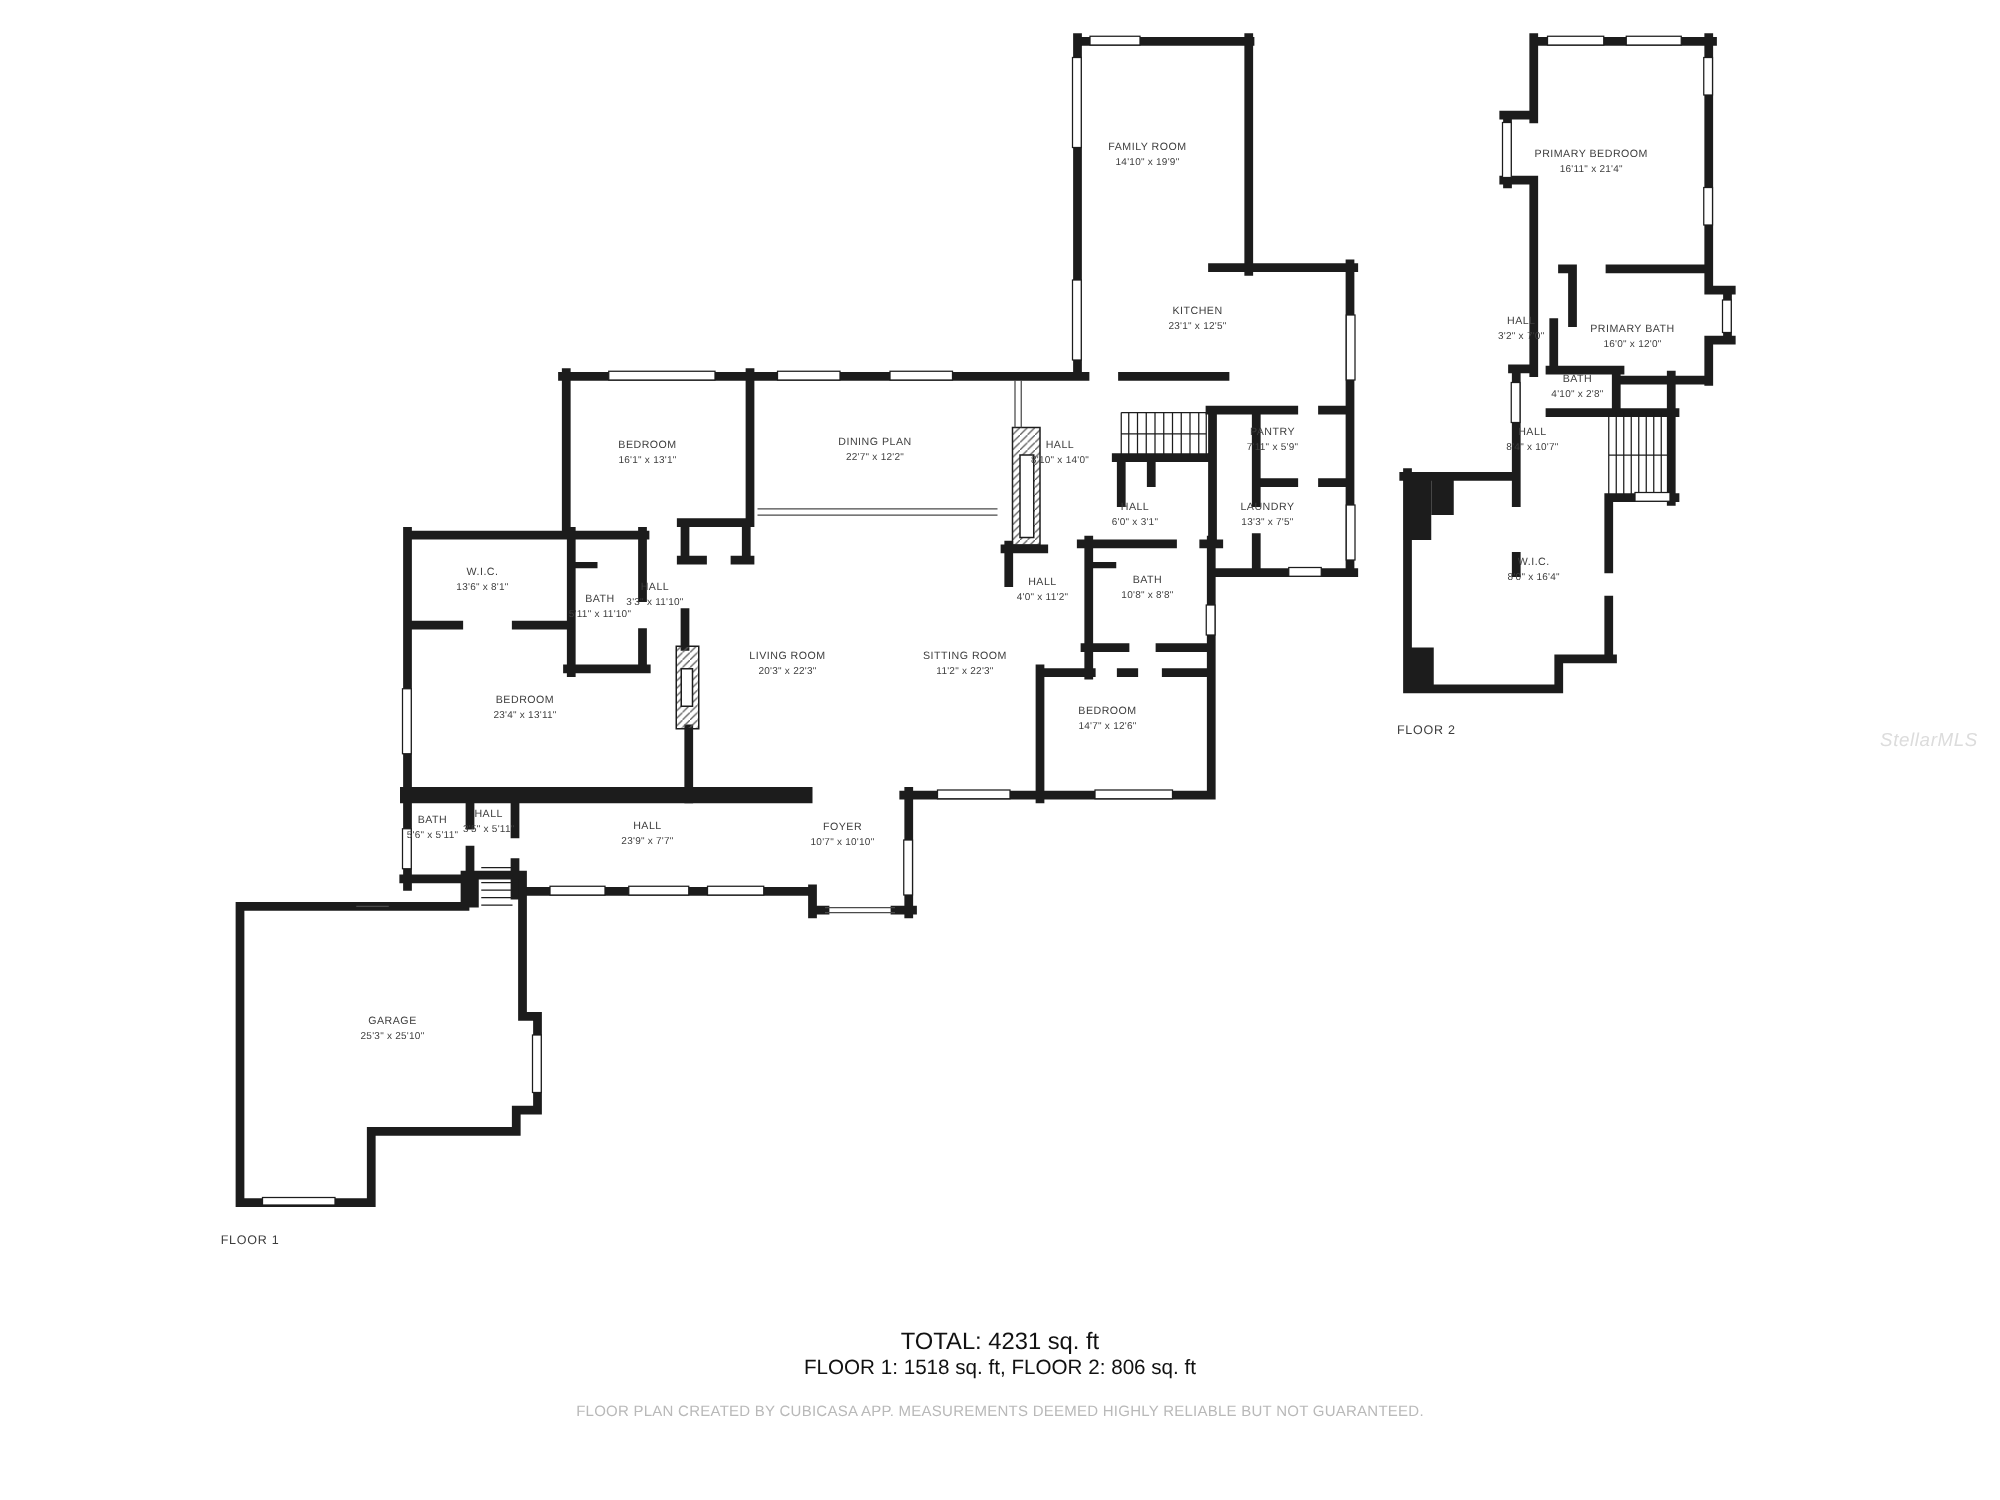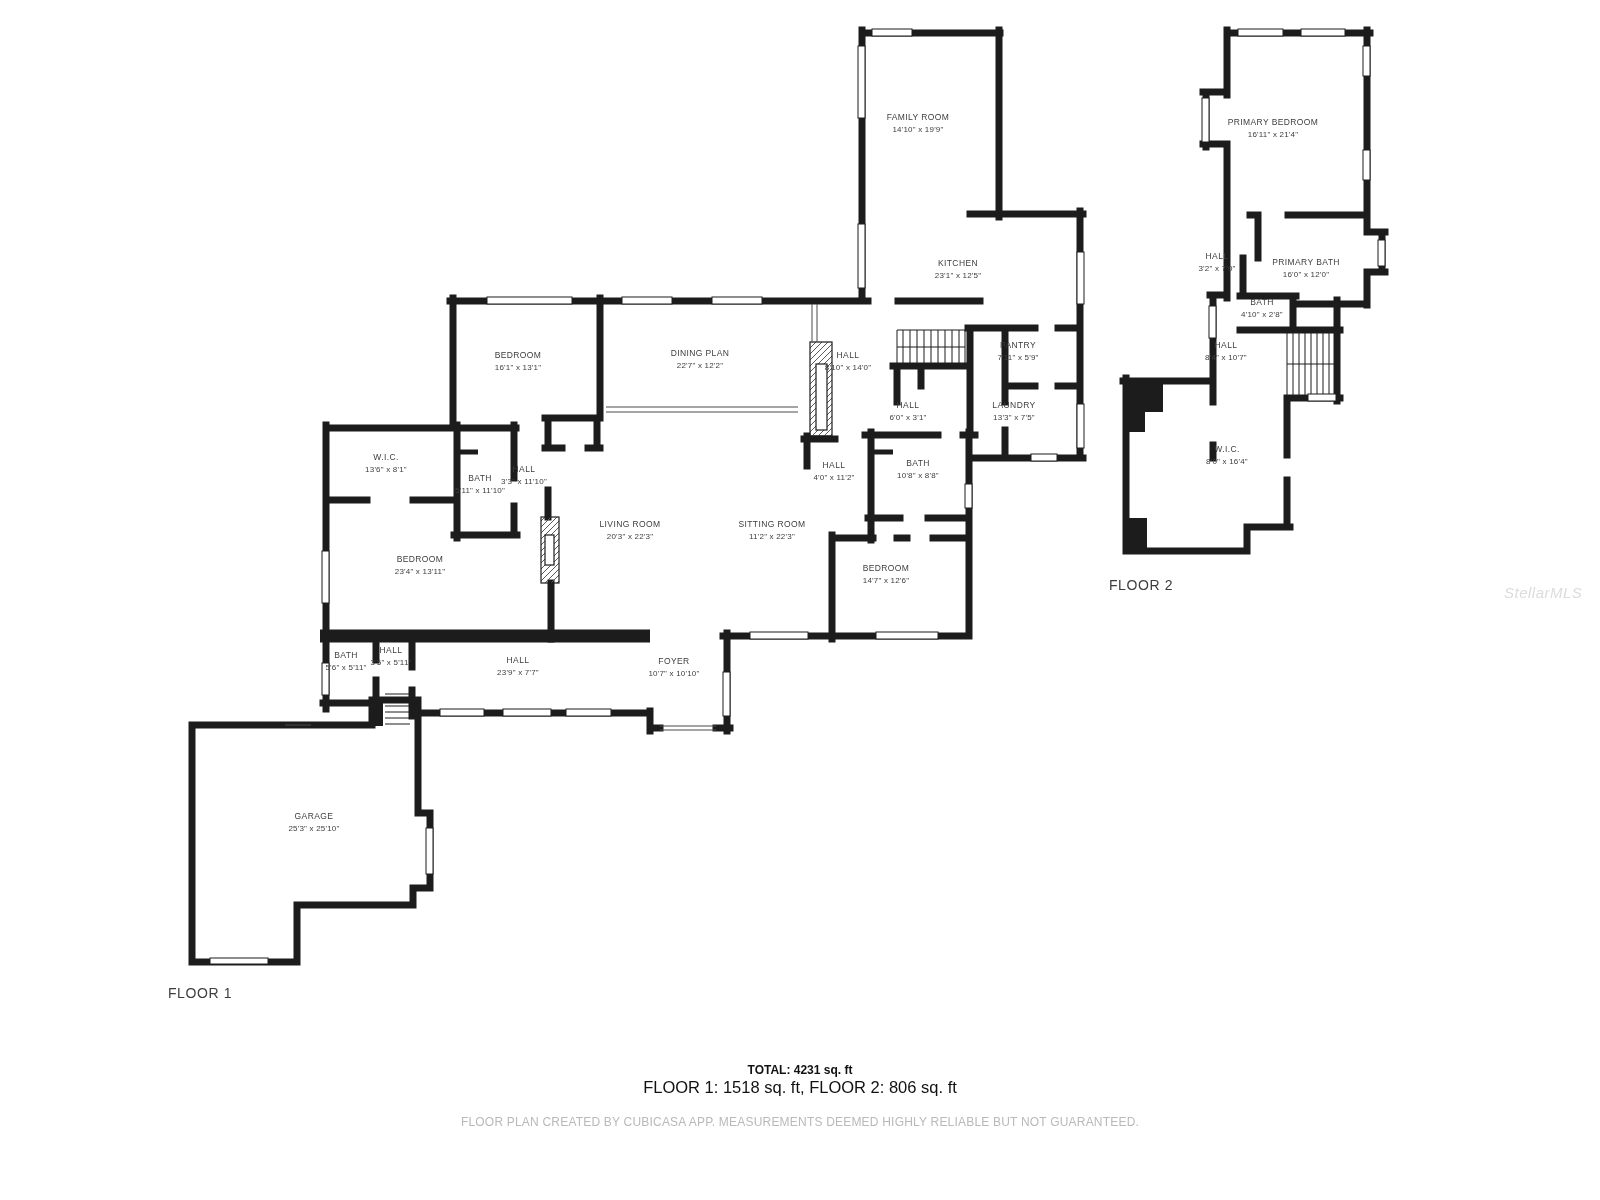--- a/index.html
+++ b/index.html
@@ -3,24 +3,24 @@
 <meta charset="utf-8">
 <style>
   html,body{margin:0;padding:0;background:#ffffff;}
   #canvas{position:relative;width:1600px;height:1200px;background:#ffffff;overflow:hidden;
           font-family:"Liberation Sans", sans-serif;}
   svg{position:absolute;left:0;top:0;}
   .room-label{position:absolute;transform:translate(-50%,-50%);text-align:center;
               color:#3d3d3d;white-space:nowrap;line-height:1.55;pointer-events:none;}
   .room-label .rname{font-size:8.5px;letter-spacing:.4px;display:block;}
   .room-label .rdims{font-size:8px;letter-spacing:.2px;display:block;}
-  .floor-caption{position:absolute;transform:translate(-50%,-50%);font-size:14px;
+  .floor-caption{position:absolute;transform:translate(-50%,-50%);font-size:10px;
                  letter-spacing:.6px;color:#3d3d3d;white-space:nowrap;}
   .summary{position:absolute;left:0;top:1064px;width:1600px;text-align:center;color:#111;}
-  .summary .total{font-size:12px;font-weight:bold;line-height:1.05;}
+  .summary .total{font-size:19px;font-weight:normal;line-height:1.05;}
   .summary .floors,.summary .excluded{font-size:16.5px;line-height:1.0;margin-top:2px;}
   .summary .disclaimer{font-size:12px;color:#b9b9b9;margin-top:20px;letter-spacing:.2px;}
   .watermark{position:absolute;left:1504px;top:584px;font-size:15px;color:#dcdcdc;
              letter-spacing:.5px;font-style:italic;}
 </style>
 </head>
 <body>
 
 <div id="canvas">
 
@@ -184,21 +184,21 @@
       <rect x="1209" y="306" width="7" height="32"></rect>
       <rect x="1378" y="240" width="7" height="26"></rect>
       <rect x="1308" y="394" width="28" height="7"></rect>
     </g>
   </svg>
 
   <div class="room-label" style="left:918px;top:124px">
     <span class="rname">FAMILY ROOM</span>
     <span class="rdims">14'10" x 19'9"</span>
   </div>
-  <div class="room-label" style="left:958px;top:270px">
+  <div class="room-label" style="left:958px;top:255px">
     <span class="rname">KITCHEN</span>
     <span class="rdims">23'1" x 12'5"</span>
   </div>
   <div class="room-label" style="left:1018px;top:352px">
     <span class="rname">PANTRY</span>
     <span class="rdims">7'11" x 5'9"</span>
   </div>
   <div class="room-label" style="left:1014px;top:412px">
     <span class="rname">LAUNDRY</span>
     <span class="rdims">13'3" x 7'5"</span>

